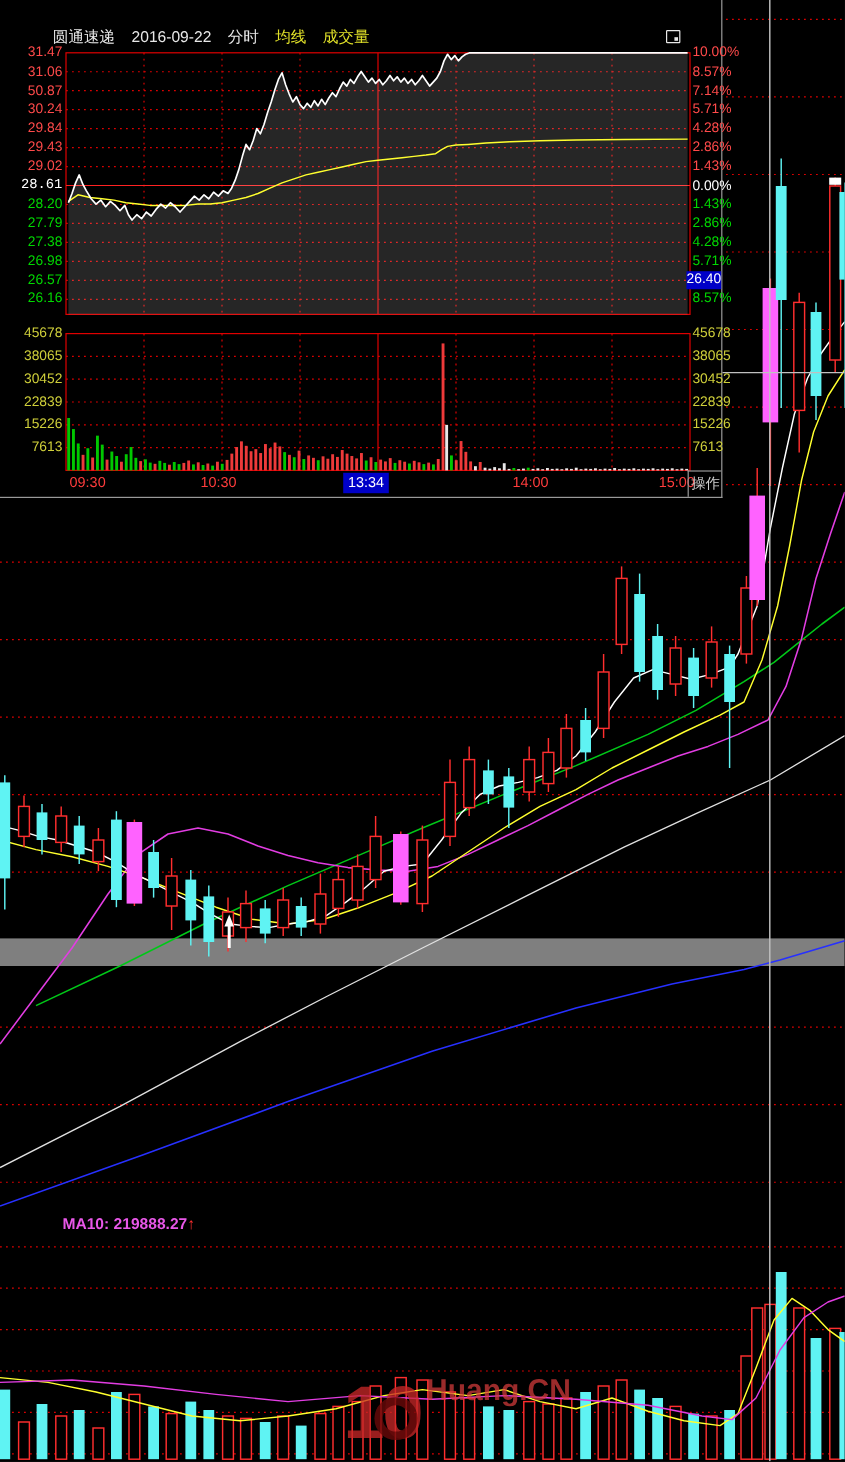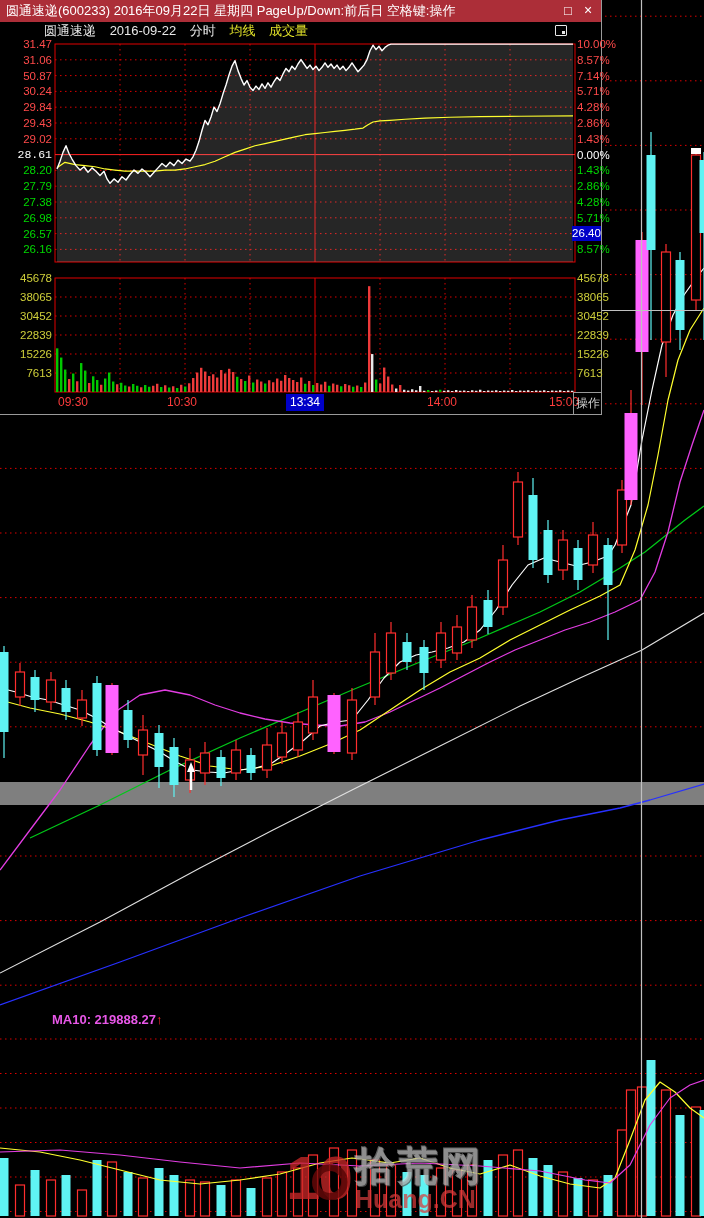--- a/index.html
+++ b/index.html
@@ -246,31 +246,25 @@
         </g>
       </svg>
   </div>
 
   <div id="ma10"><span>MA10: 219888.27</span><span class="arrow">↑</span></div>
 
   <div id="wm">
     <span id="wm-num">10</span>
     <span id="wm-gear"></span>
     <span id="wm-col">
-      <div id="wm-site">拾荒网</div>
       <div id="wm-dom">Huang.CN</div>
     </span>
   </div>
 
   <div id="popup">
-    <div id="titlebar">
-      <span>圆通速递(600233) 2016年09月22日 星期四 PageUp/Down:前后日 空格键:操作</span>
-      <span class="winbtn" id="btn-max">□</span>
-      <span class="winbtn" id="btn-close">×</span>
-    </div>
     <div id="pheader">
       <span class="wh" style="margin-left:44px">圆通速递</span>
       <span class="wh">2016-09-22</span>
       <span class="wh">分时</span>
       <span class="yl">均线</span>
       <span class="yl">成交量</span>
       <span id="phicon"></span>
     </div>
     <svg id="plotsvg" width="601" height="353">
         <line x1="120" y1="4" x2="120" y2="222" stroke="#dc0000" stroke-width="1" stroke-dasharray="1.5,3.5"></line>

